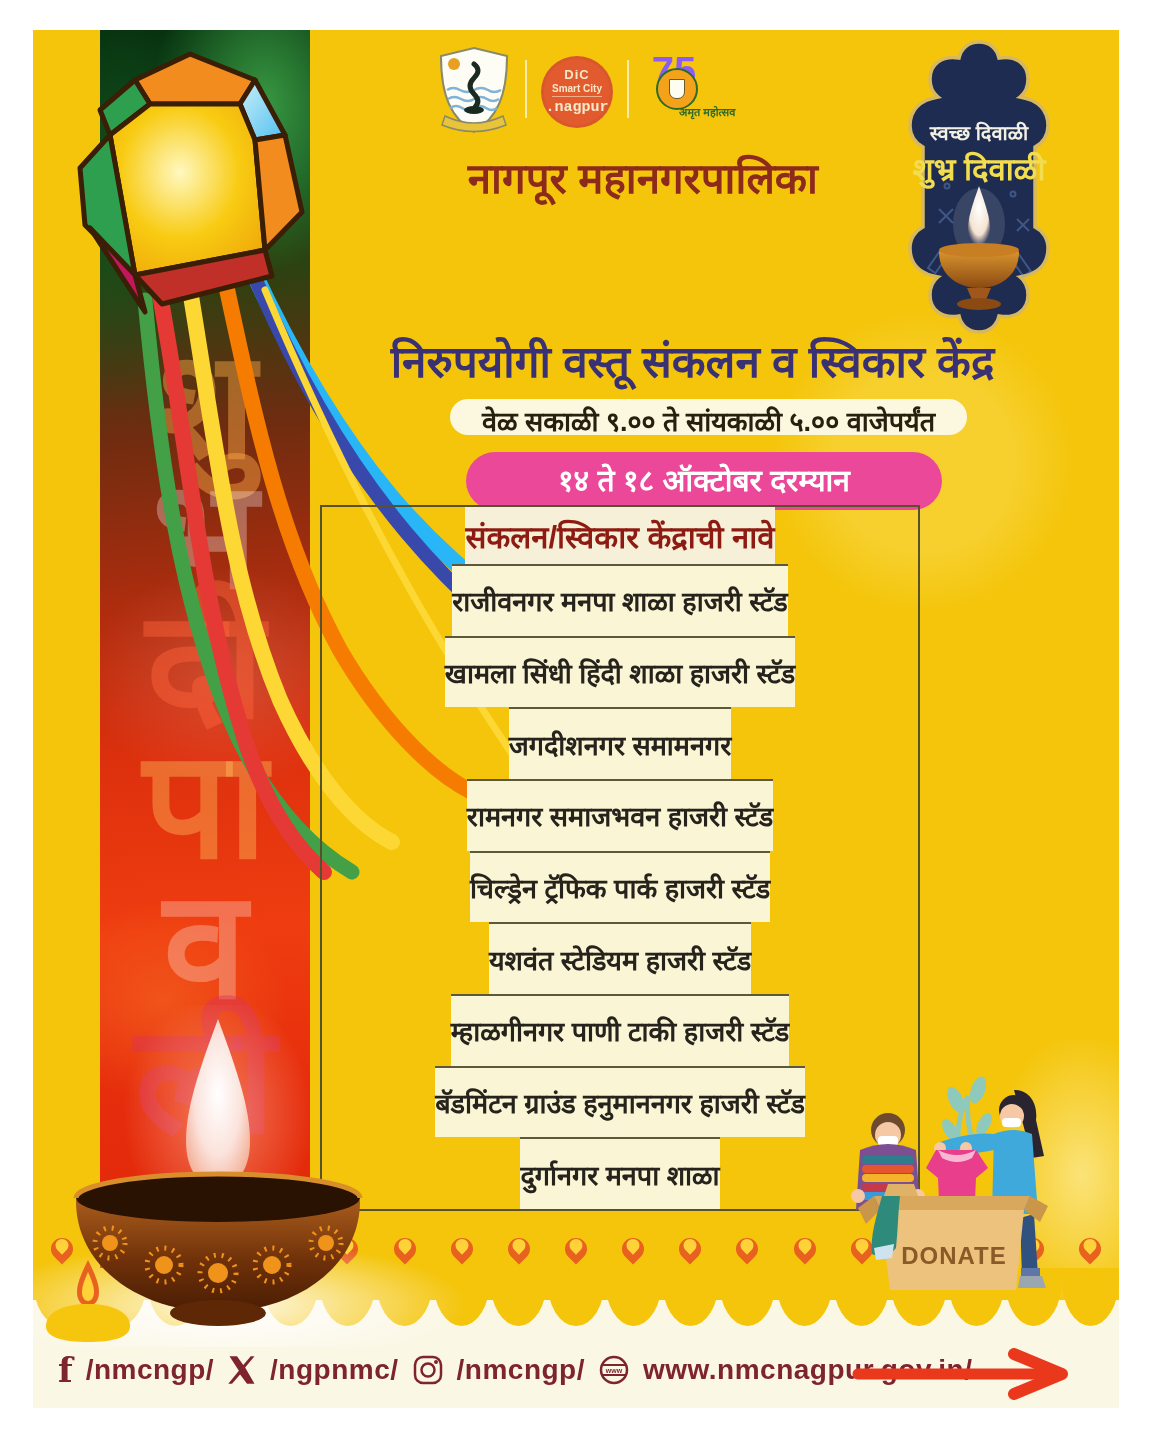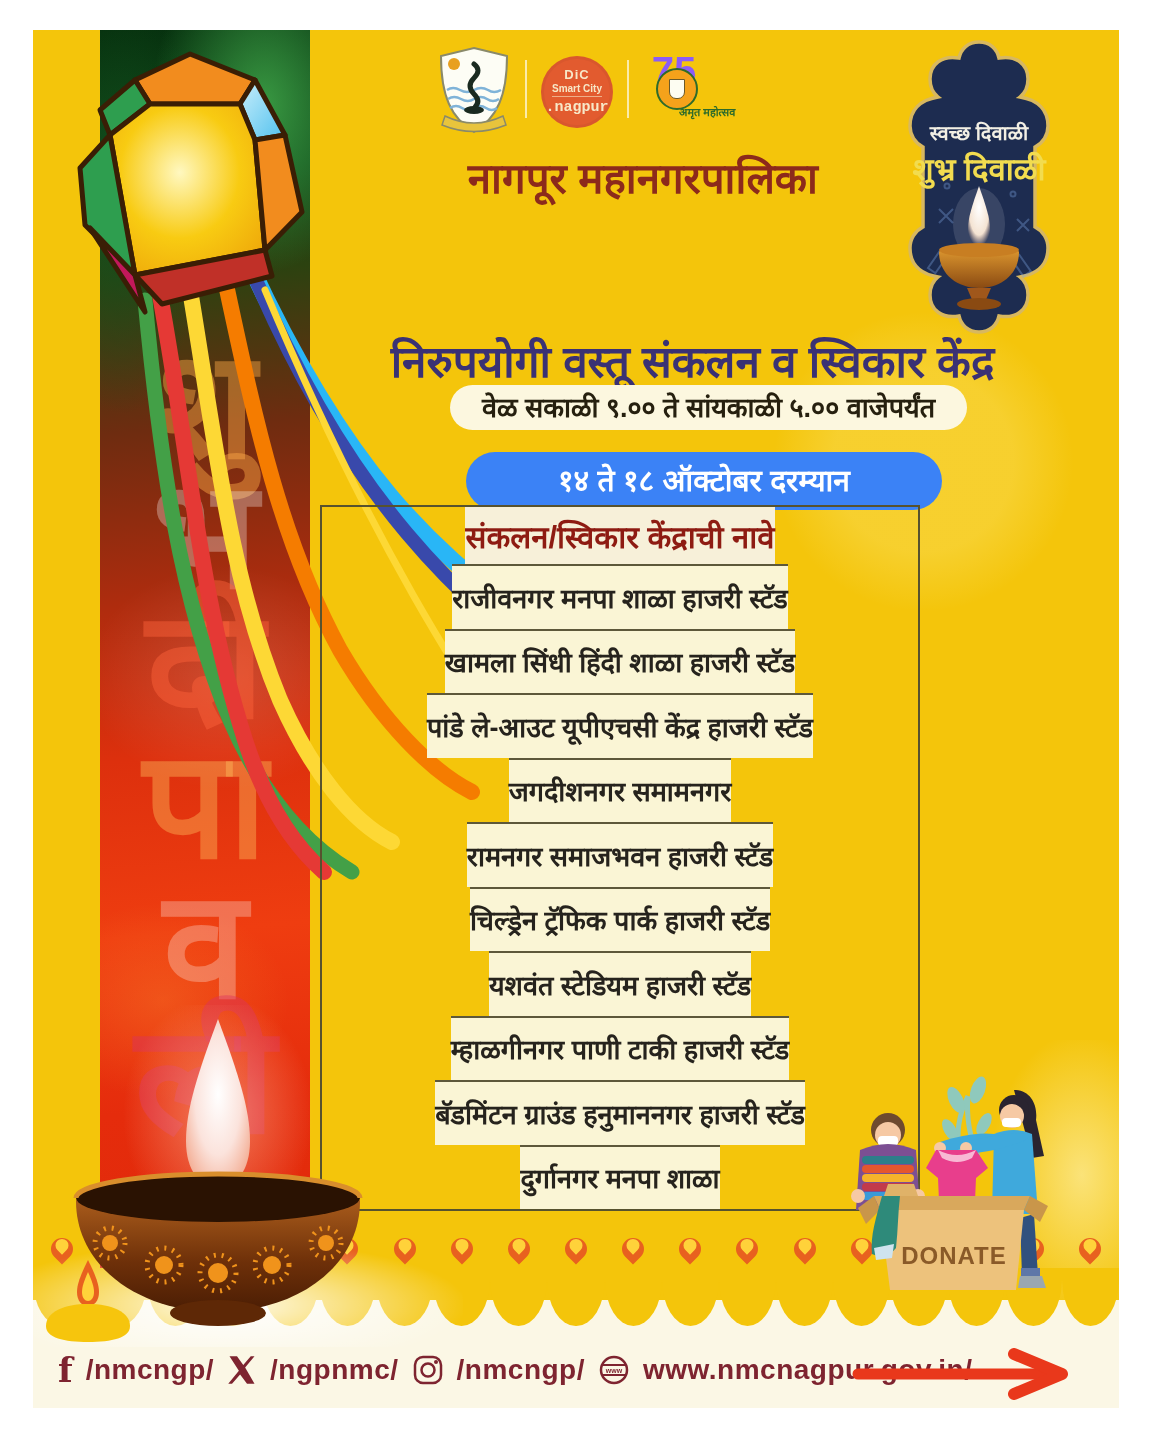--- a/index.html
+++ b/index.html
@@ -44,23 +44,23 @@
      background:#F5A21B;border:2px solid #2E6B2A;display:flex;align-items:center;justify-content:center;}
   .logo75 .circ .shield{width:14px;height:18px;background:#fdfdf2;border-radius:0 0 7px 7px;border:1px solid #6b5a2a;}
   .logo75 .cap{font-size:11px;font-weight:800;color:#2E6B2A;margin-top:4px;white-space:nowrap;margin-left:40px;}
 
   
   .badge{left:876px;top:34px;width:206px;height:302px;z-index:4;}
 
   
   .main-title{left:310px;top:330px;width:765px;text-align:center;font-size:44px;font-weight:800;
      color:#3A3174;z-index:4;white-space:nowrap;}
-  .time-pill{left:450px;top:385px;width:517px;height:45px;border-radius:24px;background:#FCF7DF;
+  .time-pill{left:450px;top:399px;width:517px;height:36px;border-radius:24px;background:#FCF7DF;
      z-index:4;text-align:center;line-height:47px;font-size:27px;font-weight:800;color:#26200F;white-space:nowrap;}
-  .date-banner{left:466px;top:452px;width:476px;height:58px;border-radius:29px;background:#3b82f6;
+  .date-banner{left:466px;top:452px;width:476px;height:58px;border-radius:29px;background:#ec4899;
      z-index:4;text-align:center;line-height:58px;font-size:30px;font-weight:800;color:#ffffff;white-space:nowrap;}
 
   
   .table{left:320px;top:505px;width:600px;height:706px;z-index:5;border:2px solid #57522E;
      display:flex;flex-direction:column;box-sizing:border-box;align-items:center;}
   .t-head{height:57px;background:#F7F0D9;color:#8E1B12;font-size:31px;font-weight:800;
      display:flex;align-items:center;justify-content:center;white-space:nowrap;}
   .t-row{flex:1;background:#FAF5D5;border-top:2px solid #5D583A;color:#26231D;font-size:27px;
      font-weight:700;display:flex;align-items:center;justify-content:center;white-space:nowrap;}
 
@@ -204,21 +204,20 @@
 </svg>
 
 <div class="abs main-title">निरुपयोगी वस्तू संकलन व स्विकार केंद्र</div>
 <div class="abs time-pill">वेळ सकाळी ९.०० ते सांयकाळी ५.०० वाजेपर्यंत</div>
 <div class="abs date-banner">१४ ते १८ ऑक्टोबर दरम्यान</div>
 
 <div class="abs table">
   <div class="t-head">संकलन/स्विकार केंद्राची नावे</div>
   <div class="t-row">राजीवनगर मनपा शाळा हाजरी स्टॅड</div>
   <div class="t-row">खामला सिंधी हिंदी शाळा हाजरी स्टॅड</div>
-  <div class="t-row">पांडे ले-आउट यूपीएचसी केंद्र हाजरी स्टॅड</div>
   <div class="t-row">जगदीशनगर समामनगर</div>
   <div class="t-row">रामनगर समाजभवन हाजरी स्टॅड</div>
   <div class="t-row">चिल्ड्रेन ट्रॅफिक पार्क हाजरी स्टॅड</div>
   <div class="t-row">यशवंत स्टेडियम हाजरी स्टॅड</div>
   <div class="t-row">म्हाळगीनगर पाणी टाकी हाजरी स्टॅड</div>
   <div class="t-row">बॅडमिंटन ग्राउंड हनुमाननगर हाजरी स्टॅड</div>
   <div class="t-row">दुर्गानगर मनपा शाळा</div>
 </div>
 
 <div class="abs scallop-border">

